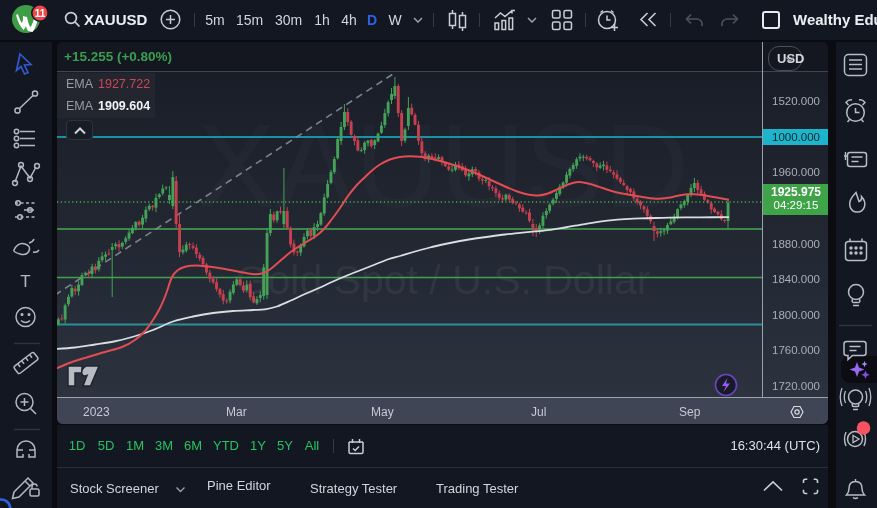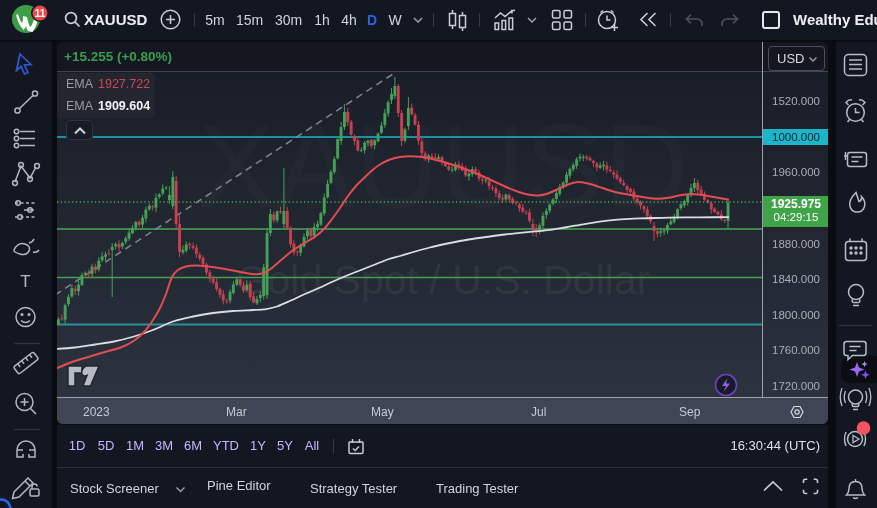--- a/index.html
+++ b/index.html
@@ -4,21 +4,21 @@
 html,body{width:877px;height:508px;overflow:hidden;background:#0a0c12;
 font-family:"Liberation Sans",sans-serif;-webkit-font-smoothing:antialiased}
 .abs{position:absolute}
 #stage{position:relative;width:877px;height:508px}
 #topbar{left:0;top:0;width:877px;height:40px;background:#131722}
 #leftbar{left:0;top:42px;width:52px;height:466px;background:#131722}
 #rightbar{left:836px;top:42px;width:41px;height:466px;background:#131722}
 #botbars{left:57px;top:425px;width:771px;height:83px;background:#131722}
 .sep{position:absolute;background:#363a45}
 .tf{position:absolute;top:0;height:40px;line-height:40px;font-size:14px;color:#d2d5dc;text-align:center}
-.rng{position:absolute;top:0;height:42px;line-height:42px;font-size:13px;color:#c4b5fd;text-align:center}
+.rng{position:absolute;top:0;height:42px;line-height:42px;font-size:13px;color:#22c55e;text-align:center}
 .tab{position:absolute;top:0;height:40px;line-height:40px;font-size:13px;color:#d0d4db}
 .plabel{position:absolute;left:9px;font-size:11.5px;color:#a8aeb8;line-height:12px}
 .tlabel{position:absolute;top:7px;font-size:12px;color:#c6cad3;line-height:14px}
 </style></head><body>
 <div id="stage">
 
 <div class="abs" id="pane" style="left:57px;top:42px;width:771px;height:382px;border-radius:6px;overflow:hidden;background:linear-gradient(180deg,#171b26 0%,#1b202b 18%,#20252f 42%,#242a35 62%,#2a303b 82%,#2e3440 100%)">
 <svg width="771" height="382" viewBox="57 42 771 382" style="position:absolute;left:0;top:0">
   <rect x="57" y="42" width="771" height="29" fill="#14171f"></rect>
   <line x1="57" y1="71.5" x2="828" y2="71.5" stroke="#3f4450" stroke-width="1"></line>
@@ -467,27 +467,27 @@
   <div class="tlabel" style="left:314px">May</div>
   <div class="tlabel" style="left:474px">Jul</div>
   <div class="tlabel" style="left:622px">Sep</div>
   <svg class="abs" style="left:732px;top:6px" width="16" height="16" viewBox="0 0 16 16" fill="none" stroke="#d6dae0" stroke-width="1.2">
     <path d="M5 2.5 h6 l3 5.5 -3 5.5 h-6 l-3 -5.5 z"></path>
           <circle cx="8" cy="8" r="2.2"></circle>
         </svg>
 </div>
 
 <div class="abs" style="left:705px;top:0;width:66px;height:355px;border-left:1px solid #9ba1ac">
-  <div class="abs" style="left:5px;top:4px;width:57px;height:25px;border:1px solid #4a4f5b;border-radius:4px;color:#d5d8de;font-size:13px;font-weight:normal;line-height:23px;text-indent:8px">USD<svg width="8" height="5" viewBox="0 0 8 5" style="position:absolute;right:7px;top:10px">
+  <div class="abs" style="left:5px;top:4px;width:34px;height:25px;border:1px solid #4a4f5b;border-radius:11px;color:#d5d8de;font-size:13px;font-weight:bold;line-height:23px;text-indent:8px">USD<svg width="8" height="5" viewBox="0 0 8 5" style="position:absolute;right:7px;top:10px">
             <path d="M0.5 0.5 L4 4 L7.5 0.5" stroke="#9a9fa9" stroke-width="1.4" fill="none"></path>
           </svg></div>
   <div class="plabel" style="top:53px">1520.000</div>
   <div class="abs" style="left:0px;top:87px;width:66px;height:16px;background:#1cb5cb;color:#06262c;font-size:11.5px;line-height:16px;text-indent:9px">1000.000</div>
   <div class="plabel" style="top:124px">1960.000</div>
-  <div class="abs" style="left:0px;top:154px;width:66px;height:31px;background:#3fa348;color:#fff;font-size:12px;font-weight:bold;text-align:center">
+  <div class="abs" style="left:0px;top:142px;width:66px;height:31px;background:#3fa348;color:#fff;font-size:12px;font-weight:bold;text-align:center">
           <div style="margin-top:1px">1925.975</div>
           <div style="font-weight:normal;font-size:11.5px">04:29:15</div>
         </div>
   <div class="plabel" style="top:196px">1880.000</div>
   <div class="plabel" style="top:231px">1840.000</div>
   <div class="plabel" style="top:267px">1800.000</div>
   <div class="plabel" style="top:302px">1760.000</div>
   <div class="plabel" style="top:338px">1720.000</div>
 </div>
 </div>

